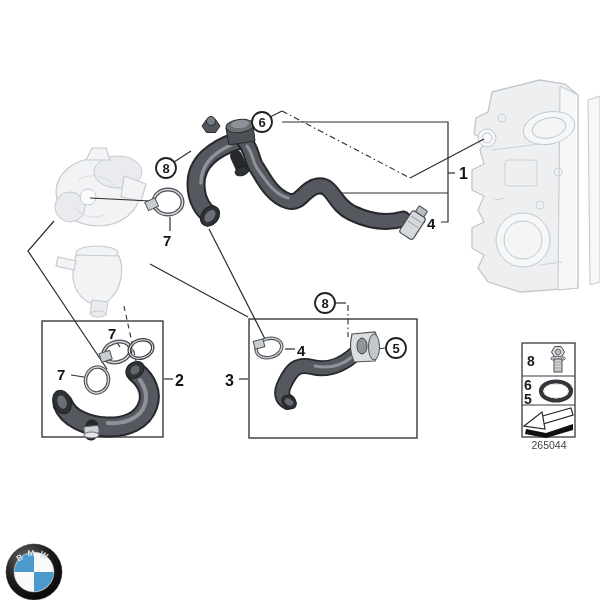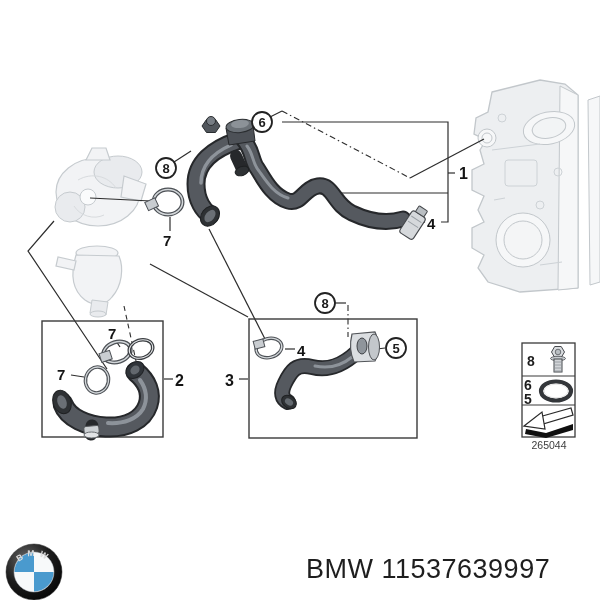--- a/index.html
+++ b/index.html
@@ -241,15 +241,14 @@
   <circle cx="29" cy="29" r="20" fill="#f4f6f8" stroke="#9aa0a6" stroke-width=".6"></circle>
   <path d="M 29,29 L 9.5,29 A 19.5 19.5 0 0 1 29,9.5 Z" fill="#4a9ace"></path>
   <path d="M 29,29 L 48.5,29 A 19.5 19.5 0 0 1 29,48.5 Z" fill="#4a9ace"></path>
   <path d="M 29,29 L 29,9.5 A 19.5 19.5 0 0 1 48.5,29 Z" fill="#f7f9fa"></path>
   <path d="M 29,29 L 29,48.5 A 19.5 19.5 0 0 1 9.5,29 Z" fill="#f7f9fa"></path>
   <text font-size="8.5" font-weight="bold" fill="#dddddd" letter-spacing="4" style="font-family:'Liberation Sans',sans-serif">
     <textPath href="#bmwArc" startOffset="50%" text-anchor="middle">BMW</textPath>
   </text>
 </svg>
 
-<div id="footer-caption">BMW 11537639997</div>
 
 </div>
 
 </body></html>

